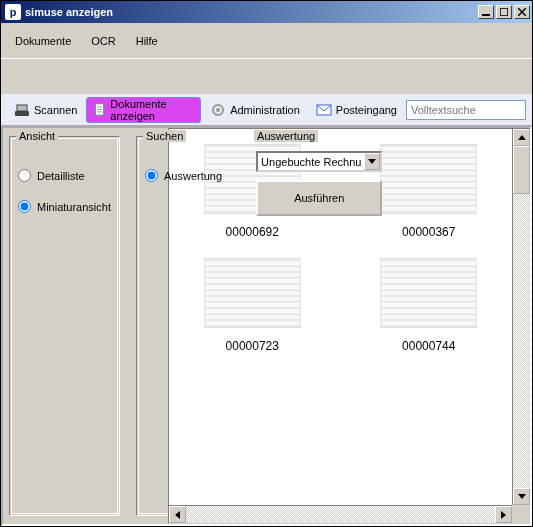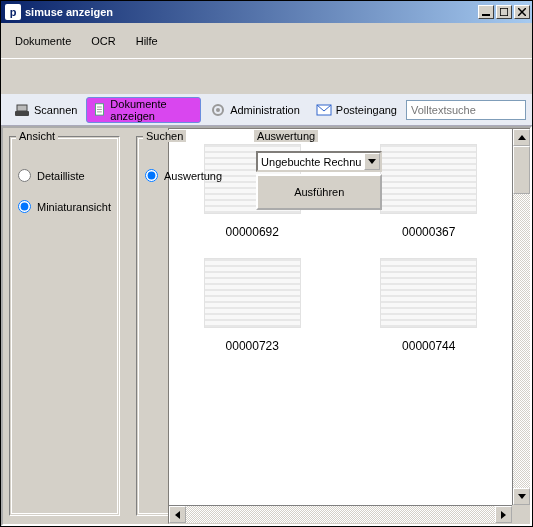--- a/index.html
+++ b/index.html
@@ -31,21 +31,21 @@
 .groupbox::before { content: ''; position: absolute; inset: 1px; border: 1px solid #fff; pointer-events: none; }
 .groupbox .legend { position: absolute; top: -7px; left: 6px; background: #d4d0c8; padding: 0 3px; z-index: 1; }
 
 .radio-row { display: flex; align-items: flex-end; gap: 6px; margin: 18px 0; cursor: pointer; position: relative; z-index: 2; }
 .radio-row input { margin: 0; }
 
 .combo { width: 100%; height: 21px; background: #fff; border: 2px inset #d4d0c8; display: flex; align-items: center; position: relative; z-index: 2; }
 .combo-text { flex: 1; padding: 0 3px; white-space: nowrap; overflow: hidden; }
 .combo-arrow { width: 16px; height: 100%; background: #d4d0c8; border: 1px outset #fff; display: flex; align-items: center; justify-content: center; }
 
-.exec-btn { width: 100%; height: 36px; margin-top: 2px; background: #d4d0c8; border: 2px outset #fff; cursor: pointer; position: relative; z-index: 2; display: flex; align-items: center; justify-content: center; }
+.exec-btn { width: 100%; height: 36px; margin-top: 8px; background: #d4d0c8; border: 2px outset #fff; cursor: pointer; position: relative; z-index: 2; display: flex; align-items: center; justify-content: center; }
 
 .content { flex: 1; background: #fff; position: relative; overflow: hidden; border: 1px inset #d4d0c8; border-right: none; }
 .thumb-area { position: absolute; left: 0; top: 0; right: 18px; bottom: 18px; overflow: hidden; padding: 10px 10px; display: grid; grid-template-columns: 1fr 1fr; gap: 14px 30px; align-content: start; }
 .thumb-cell { display: flex; flex-direction: column; align-items: center; gap: 6px; }
 .thumb { width: 110px; height: 80px; background: #fff; border: none; position: relative; display: flex; align-items: center; justify-content: center; }
 .thumb-inner { width: 88%; height: 88%; background: repeating-linear-gradient(0deg, #e3e3e3 0 2px, #f7f7f7 2px 6px); opacity: 0.85; border: 1px solid #ddd; }
 .thumb-label { font-size: 12px; color: #000; }
 
 .scroll-v { position: absolute; right: 0; top: 0; bottom: 18px; width: 18px; background: #d4d0c8; border-left: 1px solid #808080; display: flex; flex-direction: column; }
 .scroll-h { position: absolute; left: 0; right: 18px; bottom: 0; height: 18px; background: #d4d0c8; border-top: 1px solid #808080; display: flex; }

